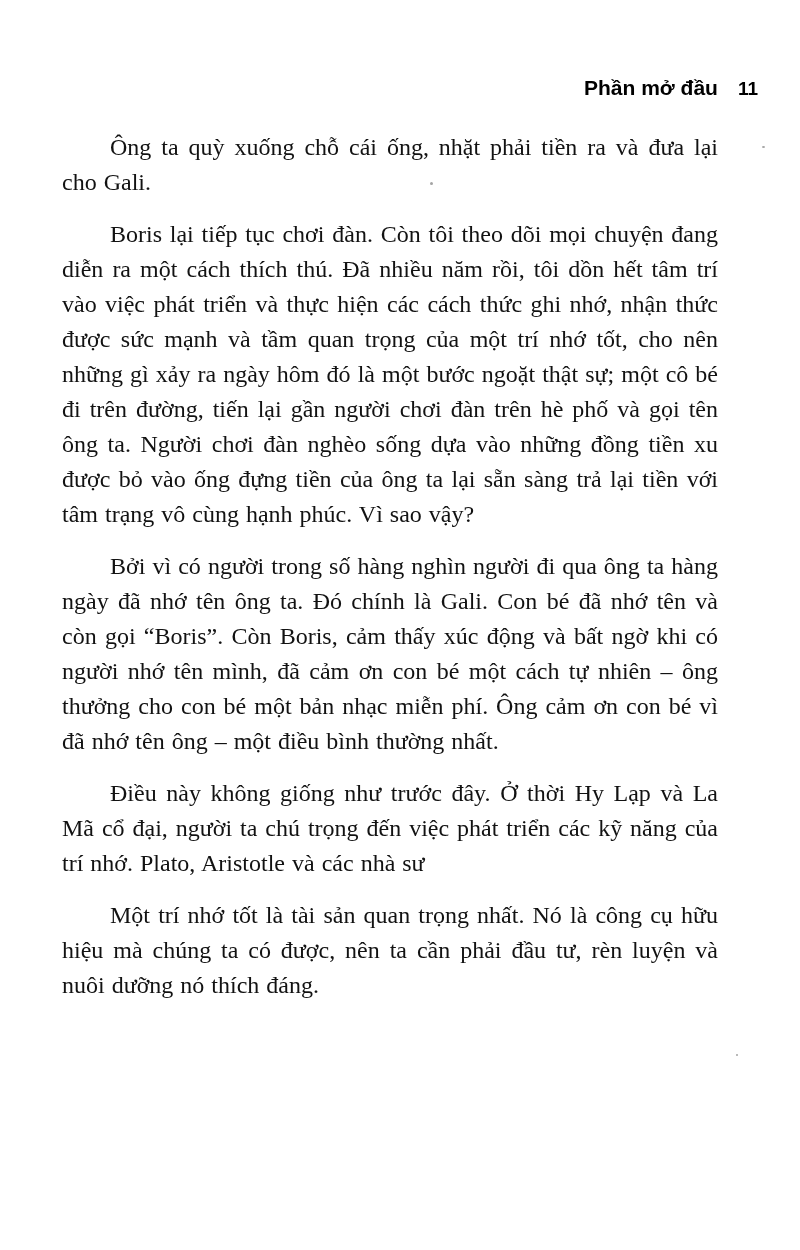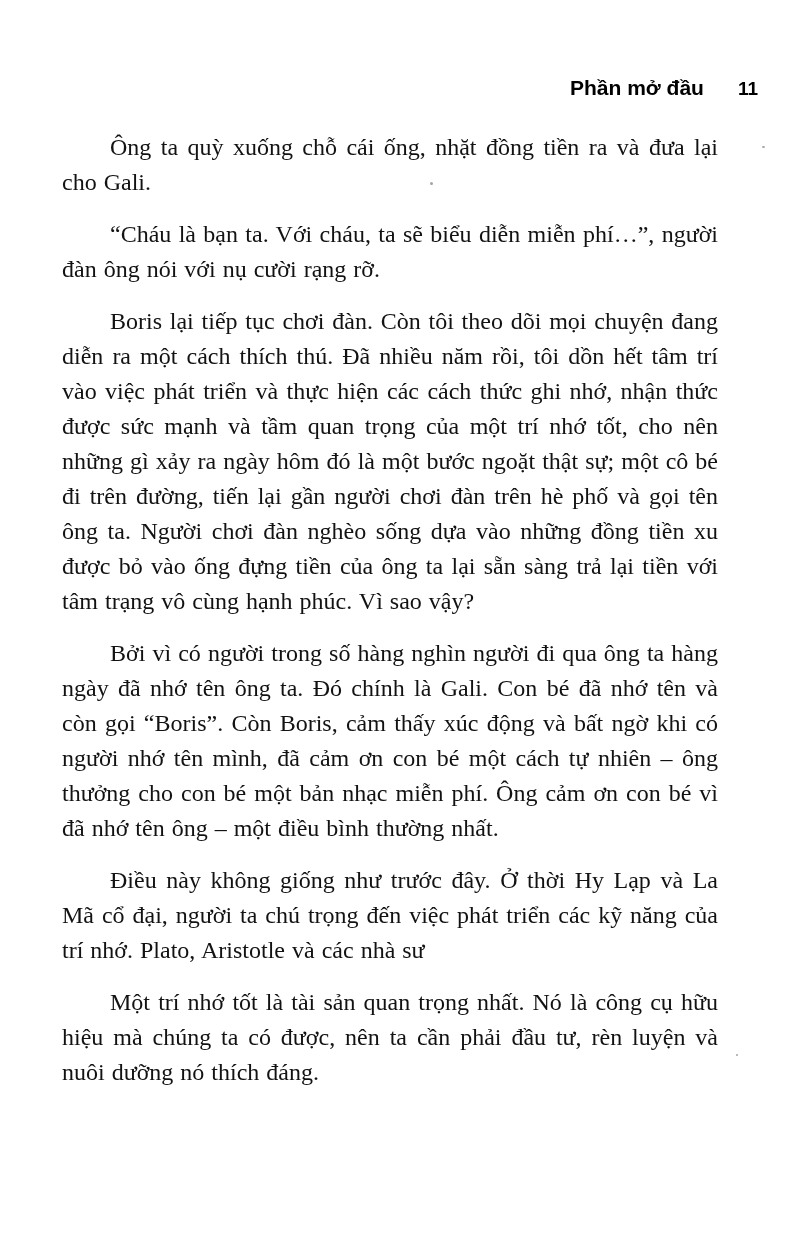--- a/index.html
+++ b/index.html
@@ -14,31 +14,31 @@
     overflow: hidden;
     font-family: "Liberation Serif", "DejaVu Serif", serif;
     color: #121212;
   }
   .running-header {
     position: absolute;
     top: 76px;
     right: 42px;
     display: flex;
     align-items: baseline;
+    gap: 20px;
     font-family: "Liberation Sans", "DejaVu Sans", sans-serif;
     font-weight: 800;
     color: #000000;
   }
   .running-header .section-title {
     font-size: 21px;
     letter-spacing: 0px;
   }
   .running-header .page-number {
     font-size: 19px;
-    margin-left: 34px;
   }
   .page-body {
     position: absolute;
     top: 130px;
     left: 62px;
     width: 656px;
   }
   .page-body p {
     margin: 0 0 17px 0;
     font-size: 24px;
@@ -62,22 +62,21 @@
 <body>
 
 <div class="page">
 
   <div class="running-header">
     <span class="section-title">Phần mở đầu</span>
     <span class="page-number">11</span>
   </div>
 
   <div class="page-body">
-    <p>Ông ta quỳ xuống chỗ cái ống, nhặt đồng tiền ra và đưa lại cho Gali.</p>
-    <p>“Cháu là bạn ta. Với cháu, ta sẽ biểu diễn miễn phí…”, người đàn ông nói với nụ cười rạng rỡ.</p>
+    <p>Ông ta quỳ xuống chỗ cái ống, nhặt phải tiền ra và đưa lại cho Gali.</p>
     <p>Boris lại tiếp tục chơi đàn. Còn tôi theo dõi mọi chuyện đang diễn ra một cách thích thú. Đã nhiều năm rồi, tôi dồn hết tâm trí vào việc phát triển và thực hiện các cách thức ghi nhớ, nhận thức được sức mạnh và tầm quan trọng của một trí nhớ tốt, cho nên những gì xảy ra ngày hôm đó là một bước ngoặt thật sự; một cô bé đi trên đường, tiến lại gần người chơi đàn trên hè phố và gọi tên ông ta. Người chơi đàn nghèo sống dựa vào những đồng tiền xu được bỏ vào ống đựng tiền của ông ta lại sẵn sàng trả lại tiền với tâm trạng vô cùng hạnh phúc. Vì sao vậy?</p>
     <p>Bởi vì có người trong số hàng nghìn người đi qua ông ta hàng ngày đã nhớ tên ông ta. Đó chính là Gali. Con bé đã nhớ tên và còn gọi “Boris”. Còn Boris, cảm thấy xúc động và bất ngờ khi có người nhớ tên mình, đã cảm ơn con bé một cách tự nhiên – ông thưởng cho con bé một bản nhạc miễn phí. Ông cảm ơn con bé vì đã nhớ tên ông – một điều bình thường nhất.</p>
     <p>Điều này không giống như trước đây. Ở thời Hy Lạp và La Mã cổ đại, người ta chú trọng đến việc phát triển các kỹ năng của trí nhớ. Plato, Aristotle và các nhà sư</p>
     <p>Một trí nhớ tốt là tài sản quan trọng nhất. Nó là công cụ hữu hiệu mà chúng ta có được, nên ta cần phải đầu tư, rèn luyện và nuôi dưỡng nó thích đáng.</p>
   </div>
 
   <div class="speck s1"></div>
   <div class="speck s2"></div>
   <div class="speck s3"></div>
 

